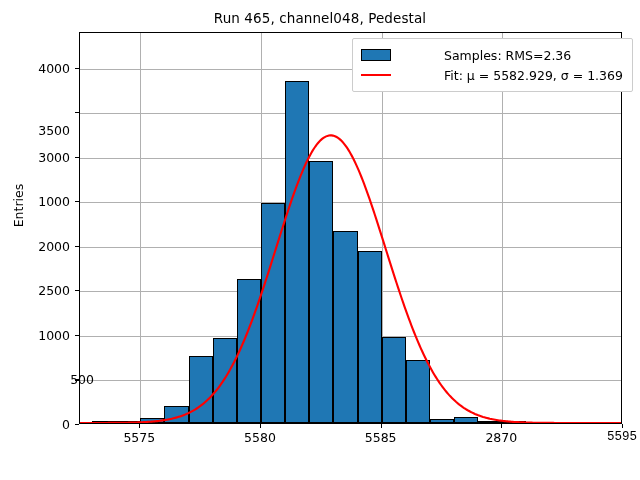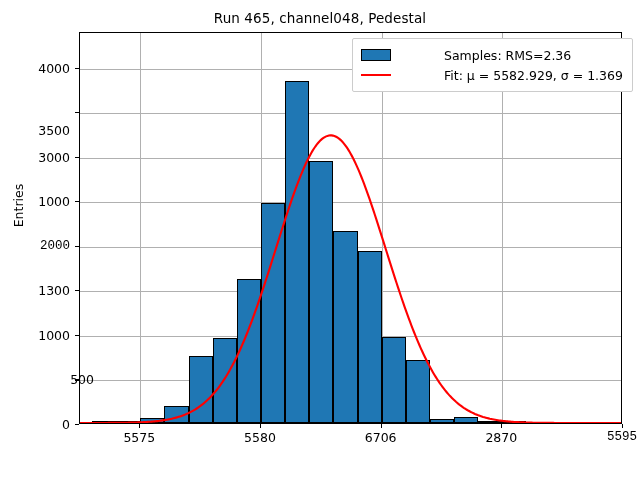--- a/index.html
+++ b/index.html
@@ -215,37 +215,37 @@
       <path id="fit-path" fill="none" stroke="#ff0000" stroke-width="2.1" vector-effect="non-scaling-stroke" d="M0.00 391.99 L1.36 391.99 L2.72 391.99 L4.07 391.99 L5.43 391.99 L6.79 391.99 L8.14 391.98 L9.50 391.98 L10.86 391.98 L12.22 391.98 L13.58 391.97 L14.93 391.97 L16.29 391.97 L17.65 391.97 L19.01 391.96 L20.36 391.96 L21.72 391.95 L23.08 391.95 L24.43 391.94 L25.79 391.94 L27.15 391.93 L28.51 391.92 L29.87 391.91 L31.22 391.90 L32.58 391.90 L33.94 391.88 L35.29 391.87 L36.65 391.86 L38.01 391.85 L39.37 391.83 L40.73 391.81 L42.08 391.79 L43.44 391.77 L44.80 391.75 L46.16 391.73 L47.51 391.70 L48.87 391.67 L50.23 391.64 L51.58 391.61 L52.94 391.57 L54.30 391.53 L55.66 391.49 L57.02 391.44 L58.37 391.39 L59.73 391.34 L61.09 391.28 L62.44 391.22 L63.80 391.15 L65.16 391.07 L66.52 390.99 L67.88 390.90 L69.23 390.81 L70.59 390.71 L71.95 390.60 L73.31 390.48 L74.66 390.36 L76.02 390.22 L77.38 390.08 L78.73 389.92 L80.09 389.76 L81.45 389.58 L82.81 389.39 L84.17 389.18 L85.52 388.96 L86.88 388.73 L88.24 388.48 L89.59 388.21 L90.95 387.93 L92.31 387.63 L93.67 387.30 L95.02 386.96 L96.38 386.60 L97.74 386.21 L99.10 385.80 L100.46 385.36 L101.81 384.90 L103.17 384.41 L104.53 383.89 L105.88 383.34 L107.24 382.75 L108.60 382.14 L109.96 381.49 L111.32 380.80 L112.67 380.08 L114.03 379.32 L115.39 378.52 L116.74 377.67 L118.10 376.78 L119.46 375.85 L120.82 374.87 L122.17 373.84 L123.53 372.76 L124.89 371.63 L126.25 370.45 L127.61 369.21 L128.96 367.91 L130.32 366.56 L131.68 365.15 L133.03 363.67 L134.39 362.13 L135.75 360.53 L137.11 358.87 L138.47 357.13 L139.82 355.33 L141.18 353.45 L142.54 351.51 L143.89 349.49 L145.25 347.41 L146.61 345.24 L147.97 343.00 L149.33 340.69 L150.68 338.30 L152.04 335.83 L153.40 333.28 L154.76 330.66 L156.11 327.95 L157.47 325.17 L158.83 322.31 L160.18 319.38 L161.54 316.36 L162.90 313.27 L164.26 310.10 L165.62 306.85 L166.97 303.53 L168.33 300.14 L169.69 296.67 L171.04 293.13 L172.40 289.53 L173.76 285.86 L175.12 282.12 L176.47 278.32 L177.83 274.46 L179.19 270.54 L180.55 266.57 L181.91 262.55 L183.26 258.48 L184.62 254.36 L185.98 250.21 L187.33 246.02 L188.69 241.79 L190.05 237.54 L191.41 233.27 L192.77 228.97 L194.12 224.66 L195.48 220.34 L196.84 216.02 L198.19 211.69 L199.55 207.38 L200.91 203.07 L202.27 198.79 L203.63 194.52 L204.98 190.28 L206.34 186.08 L207.70 181.92 L209.06 177.80 L210.41 173.74 L211.77 169.73 L213.13 165.79 L214.48 161.92 L215.84 158.13 L217.20 154.41 L218.56 150.79 L219.92 147.26 L221.27 143.82 L222.63 140.49 L223.99 137.28 L225.34 134.17 L226.70 131.19 L228.06 128.34 L229.42 125.61 L230.78 123.02 L232.13 120.58 L233.49 118.27 L234.85 116.11 L236.21 114.11 L237.56 112.26 L238.92 110.57 L240.28 109.04 L241.63 107.68 L242.99 106.48 L244.35 105.46 L245.71 104.60 L247.07 103.92 L248.42 103.41 L249.78 103.07 L251.14 102.91 L252.49 102.93 L253.85 103.12 L255.21 103.49 L256.57 104.03 L257.93 104.75 L259.28 105.64 L260.64 106.70 L262.00 107.93 L263.36 109.32 L264.71 110.88 L266.07 112.60 L267.43 114.48 L268.78 116.51 L270.14 118.70 L271.50 121.03 L272.86 123.51 L274.22 126.12 L275.57 128.87 L276.93 131.75 L278.29 134.76 L279.64 137.88 L281.00 141.12 L282.36 144.47 L283.72 147.92 L285.07 151.47 L286.43 155.12 L287.79 158.85 L289.15 162.66 L290.51 166.54 L291.86 170.50 L293.22 174.51 L294.58 178.59 L295.93 182.71 L297.29 186.88 L298.65 191.09 L300.01 195.33 L301.37 199.60 L302.72 203.89 L304.08 208.20 L305.44 212.52 L306.79 216.84 L308.15 221.17 L309.51 225.49 L310.87 229.79 L312.22 234.08 L313.58 238.36 L314.94 242.60 L316.30 246.82 L317.66 251.01 L319.01 255.15 L320.37 259.26 L321.73 263.32 L323.08 267.33 L324.44 271.29 L325.80 275.20 L327.16 279.05 L328.52 282.84 L329.87 286.56 L331.23 290.22 L332.59 293.82 L333.94 297.34 L335.30 300.79 L336.66 304.17 L338.02 307.48 L339.38 310.71 L340.73 313.86 L342.09 316.94 L343.45 319.94 L344.81 322.87 L346.16 325.71 L347.52 328.48 L348.88 331.16 L350.23 333.77 L351.59 336.31 L352.95 338.76 L354.31 341.14 L355.67 343.44 L357.02 345.66 L358.38 347.81 L359.74 349.89 L361.09 351.89 L362.45 353.82 L363.81 355.68 L365.17 357.47 L366.53 359.19 L367.88 360.84 L369.24 362.43 L370.60 363.96 L371.96 365.42 L373.31 366.82 L374.67 368.17 L376.03 369.45 L377.38 370.68 L378.74 371.85 L380.10 372.97 L381.46 374.04 L382.82 375.06 L384.17 376.03 L385.53 376.96 L386.89 377.84 L388.24 378.67 L389.60 379.47 L390.96 380.22 L392.32 380.94 L393.68 381.62 L395.03 382.26 L396.39 382.87 L397.75 383.44 L399.11 383.99 L400.46 384.50 L401.82 384.99 L403.18 385.45 L404.53 385.88 L405.89 386.28 L407.25 386.67 L408.61 387.03 L409.97 387.37 L411.32 387.69 L412.68 387.98 L414.04 388.27 L415.39 388.53 L416.75 388.77 L418.11 389.01 L419.47 389.22 L420.82 389.42 L422.18 389.61 L423.54 389.79 L424.90 389.95 L426.26 390.11 L427.61 390.25 L428.97 390.38 L430.33 390.51 L431.68 390.62 L433.04 390.73 L434.40 390.83 L435.76 390.92 L437.12 391.01 L438.47 391.09 L439.83 391.16 L441.19 391.23 L442.54 391.29 L443.90 391.35 L445.26 391.40 L446.62 391.45 L447.97 391.50 L449.33 391.54 L450.69 391.58 L452.05 391.62 L453.41 391.65 L454.76 391.68 L456.12 391.71 L457.48 391.73 L458.83 391.76 L460.19 391.78 L461.55 391.80 L462.91 391.82 L464.27 391.83 L465.62 391.85 L466.98 391.86 L468.34 391.87 L469.69 391.89 L471.05 391.90 L472.41 391.91 L473.77 391.92 L475.13 391.92 L476.48 391.93 L477.84 391.94 L479.20 391.94 L480.56 391.95 L481.91 391.95 L483.27 391.96 L484.63 391.96 L485.98 391.97 L487.34 391.97 L488.70 391.97 L490.06 391.98 L491.42 391.98 L492.77 391.98 L494.13 391.98 L495.49 391.98 L496.84 391.99 L498.20 391.99 L499.56 391.99 L500.92 391.99 L502.28 391.99 L503.63 391.99 L504.99 391.99 L506.35 391.99 L507.71 391.99 L509.06 391.99 L510.42 392.00 L511.78 392.00 L513.13 392.00 L514.49 392.00 L515.85 392.00 L517.21 392.00 L518.57 392.00 L519.92 392.00 L521.28 392.00 L522.64 392.00 L523.99 392.00 L525.35 392.00 L526.71 392.00 L528.07 392.00 L529.42 392.00 L530.78 392.00 L532.14 392.00 L533.50 392.00 L534.86 392.00 L536.21 392.00 L537.57 392.00 L538.93 392.00 L540.28 392.00 L541.64 392.00 L543.00 392.00"></path>
     </svg>
   </div>
 
   <div id="xticks">
       <div class="xtick-mark" style="left: 139.33px;"></div>
       <div class="xtick-label" style="left: 139.33px;">5575</div>
       <div class="xtick-mark" style="left: 260px;"></div>
       <div class="xtick-label" style="left: 260px;">5580</div>
       <div class="xtick-mark" style="left: 380.67px;"></div>
-      <div class="xtick-label" style="left: 380.67px;">6706</div>
+      <div class="xtick-label" style="left: 380.67px;">5585</div>
       <div class="xtick-mark" style="left: 501.33px;"></div>
       <div class="xtick-label" style="left: 501.33px;">2870</div>
       <div class="xtick-mark" style="left: 622px;"></div>
       <div class="xtick-label" style="left: 622px; font-family: Liberation Mono, monospace;">5595</div>
     </div>
   <div id="yticks">
       <div class="ytick-mark" style="top: 424px;"></div>
       <div class="ytick-label" style="top: 424px;">0</div>
       <div class="ytick-mark" style="top: 379.45px;"></div>
       <div class="ytick-label" style="top: 379.45px; padding-left: 24px;">500</div>
       <div class="ytick-mark" style="top: 334.91px;"></div>
       <div class="ytick-label" style="top: 334.91px;">1000</div>
       <div class="ytick-mark" style="top: 290.36px;"></div>
-      <div class="ytick-label" style="top: 290.36px;">1300</div>
+      <div class="ytick-label" style="top: 290.36px;">2500</div>
       <div class="ytick-mark" style="top: 245.82px;"></div>
-      <div class="ytick-label" style="top: 245.82px; font-family: Liberation Mono, monospace;">2000</div>
+      <div class="ytick-label" style="top: 245.82px;">2000</div>
       <div class="ytick-mark" style="top: 201.27px;"></div>
       <div class="ytick-label" style="top: 201.27px;">1000</div>
       <div class="ytick-mark" style="top: 156.73px;"></div>
       <div class="ytick-label" style="top: 156.73px;">3000</div>
       <div class="ytick-mark" style="top: 112.18px;"></div>
       <div class="ytick-label" style="top: 130px;">3500</div>
       <div class="ytick-mark" style="top: 67.64px;"></div>
       <div class="ytick-label" style="top: 67.64px;">4000</div>
     </div>
 

